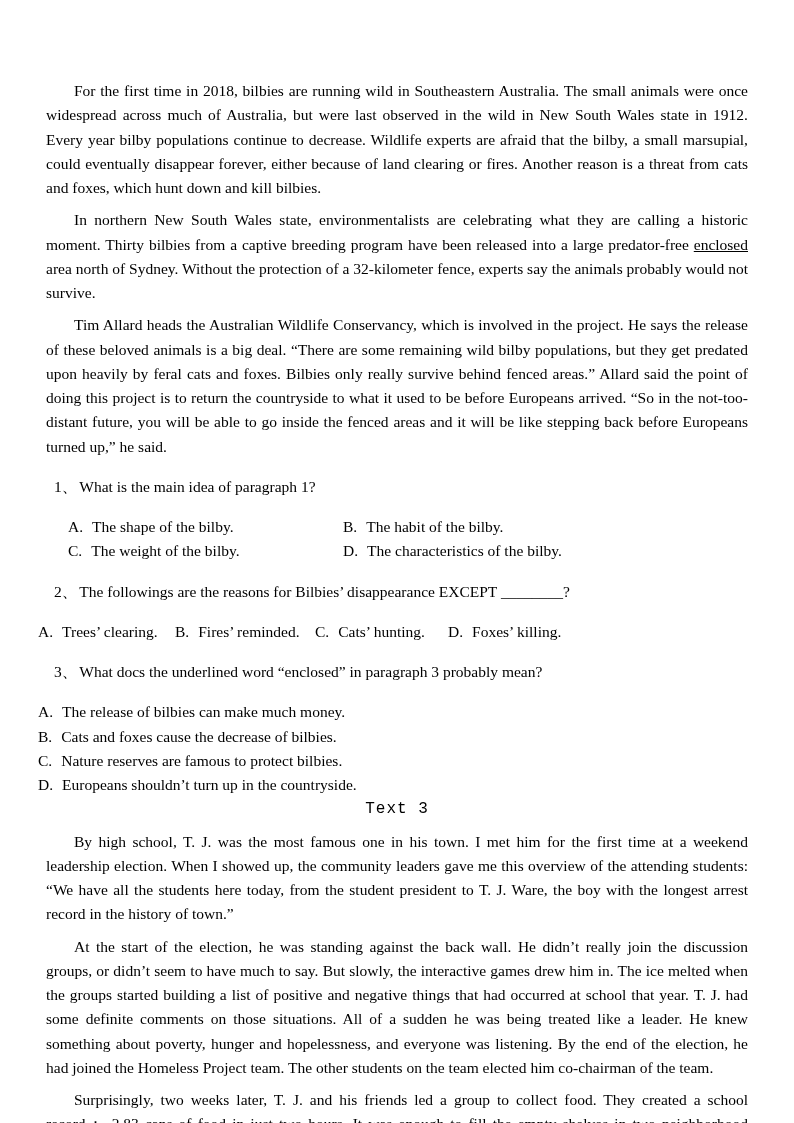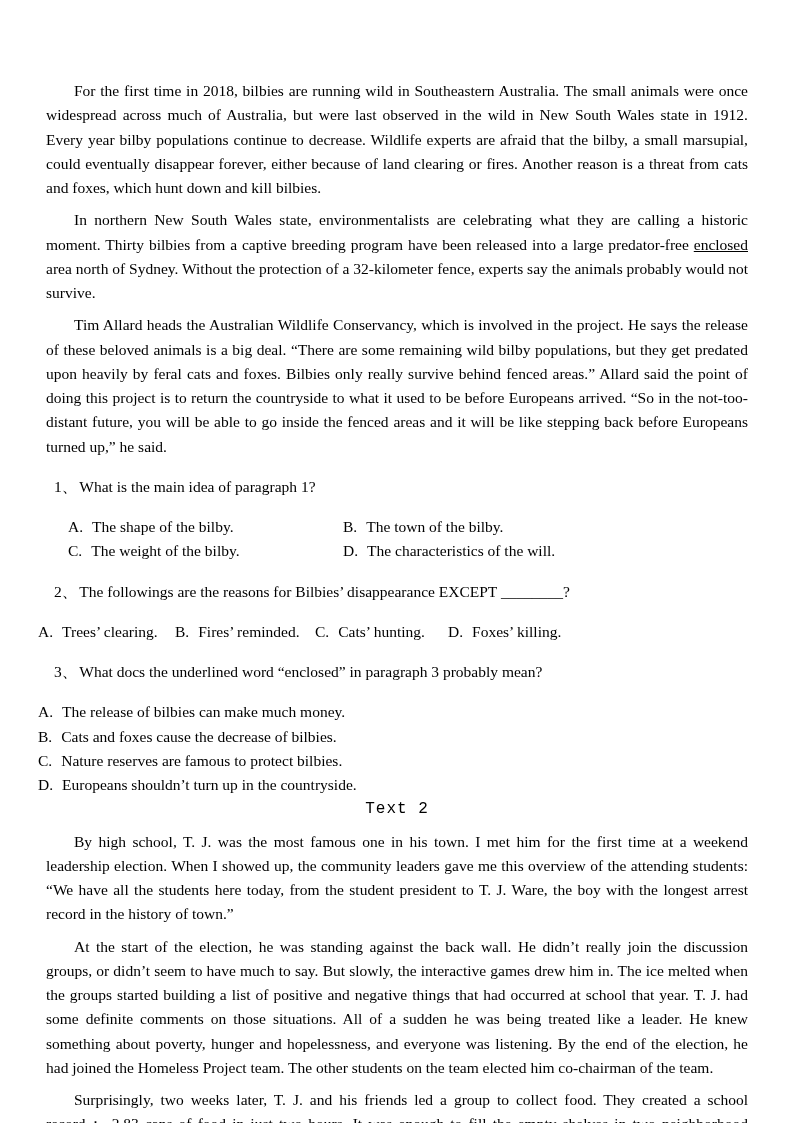--- a/index.html
+++ b/index.html
@@ -53,25 +53,25 @@
     <p class="para">For the first time in 2018, bilbies are running wild in Southeastern Australia. The small animals were once widespread across much of Australia, but were last observed in the wild in New South Wales state in 1912. Every year bilby populations continue to decrease. Wildlife experts are afraid that the bilby, a small marsupial, could eventually disappear forever, either because of land clearing or fires. Another reason is a threat from cats and foxes, which hunt down and kill bilbies.</p>
 
     <p class="para"><span>In northern New South Wales state, environmentalists are celebrating what they are calling a historic moment. Thirty bilbies from a captive breeding program have been released into a large predator-free </span><span class="underlined">enclosed</span><span> area north of Sydney. Without the protection of a 32-kilometer fence, experts say the animals probably would not survive.</span></p>
 
     <p class="para">Tim Allard heads the Australian Wildlife Conservancy, which is involved in the project. He says the release of these beloved animals is a big deal. “There are some remaining wild bilby populations, but they get predated upon heavily by feral cats and foxes. Bilbies only really survive behind fenced areas.” Allard said the point of doing this project is to return the countryside to what it used to be before Europeans arrived. “So in the not-too-distant future, you will be able to go inside the fenced areas and it will be like stepping back before Europeans turned up,” he said.</p>
 
     <div>
       <p class="q-stem"><span class="q-num">1、</span><span>What is the main idea of paragraph 1?</span></p>
       <div class="opt-row col-2">
         <span class="opt"><span class="opt-label">A.</span><span>The shape of the bilby.</span></span>
-        <span class="opt"><span class="opt-label">B.</span><span>The town of the bilby.</span></span>
+        <span class="opt"><span class="opt-label">B.</span><span>The habit of the bilby.</span></span>
       </div>
       <div class="opt-row col-2">
         <span class="opt"><span class="opt-label">C.</span><span>The weight of the bilby.</span></span>
-        <span class="opt"><span class="opt-label">D.</span><span>The characteristics of the will.</span></span>
+        <span class="opt"><span class="opt-label">D.</span><span>The characteristics of the bilby.</span></span>
       </div>
     </div>
 
     <div>
       <p class="q-stem"><span class="q-num">2、</span><span>The followings are the reasons for Bilbies’ disappearance EXCEPT ________?</span></p>
       <div class="opt-row col-4">
         <span class="opt"><span class="opt-label">A.</span><span>Trees’ clearing.</span></span>
         <span class="opt"><span class="opt-label">B.</span><span>Fires’ reminded.</span></span>
         <span class="opt"><span class="opt-label">C.</span><span>Cats’ hunting.</span></span>
         <span class="opt"><span class="opt-label">D.</span><span>Foxes’ killing.</span></span>
@@ -90,19 +90,19 @@
         <span class="opt"><span class="opt-label">B.</span><span>Cats and foxes cause the decrease of bilbies.</span></span>
       </div>
       <div class="opt-row">
         <span class="opt"><span class="opt-label">C.</span><span>Nature reserves are famous to protect bilbies.</span></span>
       </div>
       <div class="opt-row">
         <span class="opt"><span class="opt-label">D.</span><span>Europeans shouldn’t turn up in the countryside.</span></span>
       </div>
     </div>
 
-    <div class="text3-heading">Text 2</div>
+    <div class="text3-heading">Text 3</div>
     <p class="para">By high school, T. J. was the most famous one in his town. I met him for the first time at a weekend leadership election. When I showed up, the community leaders gave me this overview of the attending students: “We have all the students here today, from the student president to T. J. Ware, the boy with the longest arrest record in the history of town.”</p>
     <p class="para">At the start of the election, he was standing against the back wall. He didn’t really join the discussion groups, or didn’t seem to have much to say. But slowly, the interactive games drew him in. The ice melted when the groups started building a list of positive and negative things that had occurred at school that year. T. J. had some definite comments on those situations. All of a sudden he was being treated like a leader. He knew something about poverty, hunger and hopelessness, and everyone was listening. By the end of the election, he had joined the Homeless Project team. The other students on the team elected him co-chairman of the team.</p>
     <p class="para">Surprisingly, two weeks later, T. J. and his friends led a group to collect food. They created a school record： 2,83 cans of food in just two hours. It was enough to fill the empty shelves in two neighborhood centers, and the food took care of needy families in the area for 75 days. The local newspaper covered the event with a full-page article the next day. The event he led</p>
 
   </div>
 </div>
 
 </body></html>

